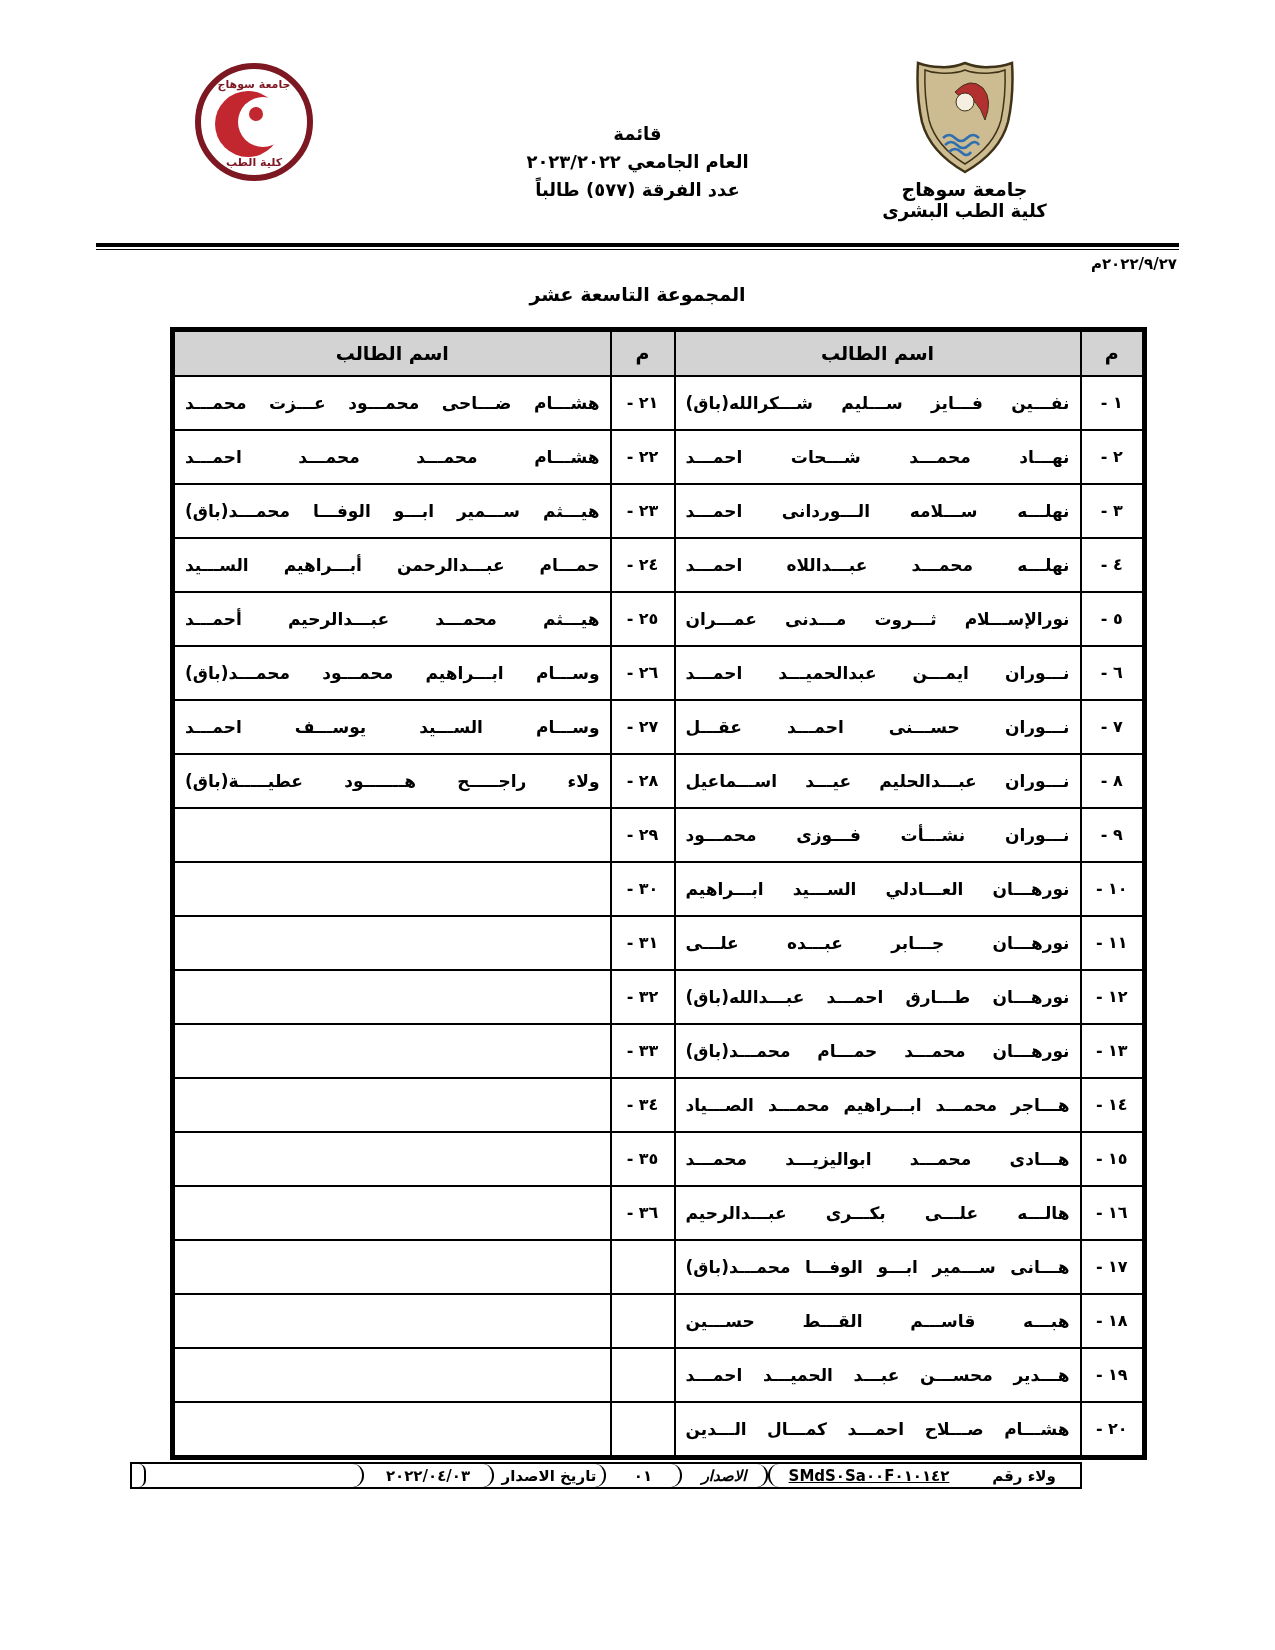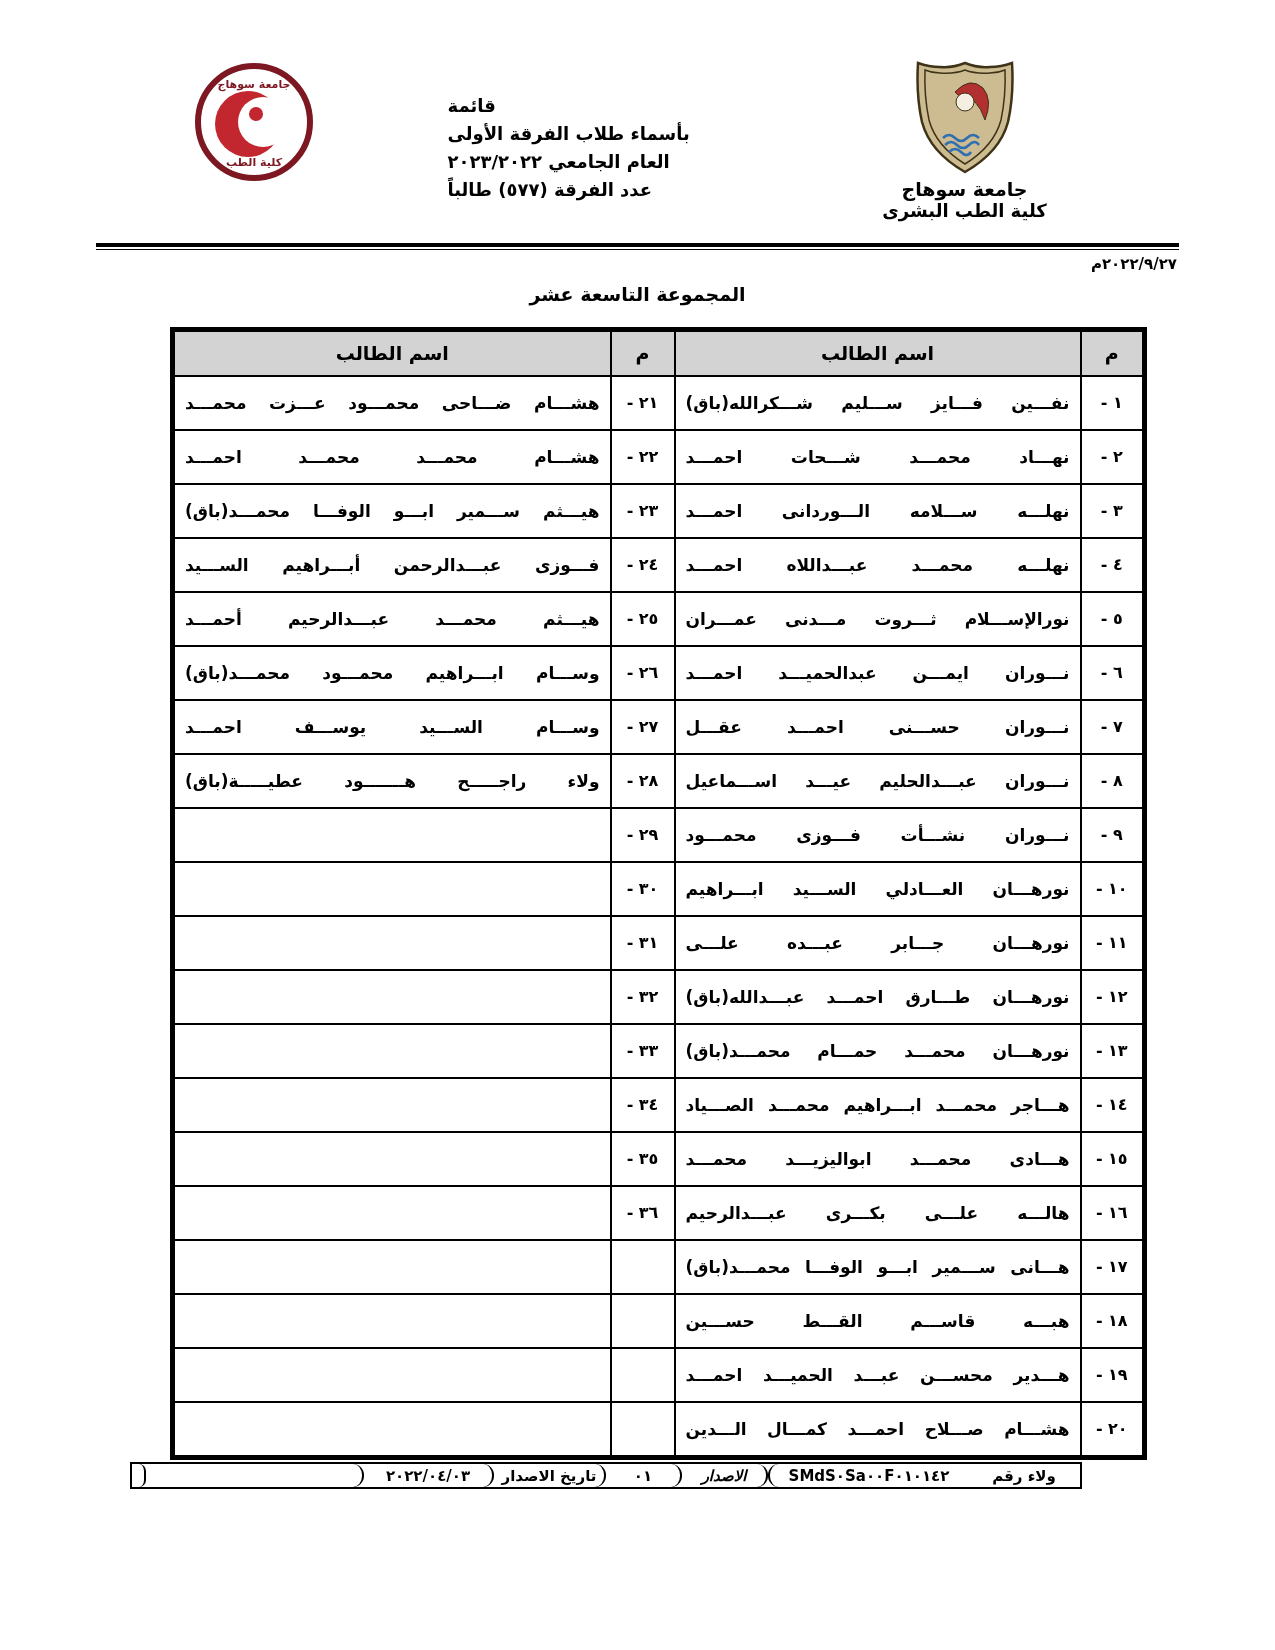--- a/index.html
+++ b/index.html
@@ -6,22 +6,22 @@
   html, body { background:#ffffff; }
   .page {
     position:relative; width:1275px; height:1650px; background:#fff;
     direction:rtl; color:#000; font-weight:bold; overflow:hidden;
     font-family:"DejaVu Sans", sans-serif;
   }
   
   .hdr-right { position:absolute; top:60px; right:208px; width:205px; text-align:center; }
   .hdr-right .uni { font-size:19px; margin-top:3px; }
   .hdr-right .fac { font-size:18px; }
-  .hdr-center { position:absolute; top:92px; left:0; right:0; margin:auto; width:380px;
-                text-align:left; font-size:18px; line-height:28px; }
+  .hdr-center { position:absolute; top:120px; left:0; right:0; margin:auto; width:380px;
+                text-align:center; font-size:18px; line-height:28px; }
   .hdr-left { position:absolute; top:62px; left:146px; width:215px; text-align:center; }
   .hdr-left .dept { font-size:18px; margin-top:6px; }
   
   .rule { position:absolute; top:243px; left:96px; right:96px; }
   .rule .thick { height:4px; background:#000; }
   .rule .thin  { height:1px; background:#000; margin-top:2px; }
   .date-line { position:absolute; top:255px; right:98px; font-size:15px; }
   .group-title { position:absolute; top:283px; left:0; right:0; text-align:center; font-size:19px; }
   
   table.students {
@@ -35,21 +35,21 @@
   .students td.name { text-align:justify; text-align-last:justify; padding:16px 10px;
                       white-space:nowrap; overflow:hidden; }
   col.c-num1 { width:64px; } col.c-name1 { width:406px; }
   col.c-num2 { width:64px; } col.c-name2 { width:438px; }
   
   .footer-bar { position:absolute; top:1462px; right:193px; width:952px; height:27px;
                 border:2px solid #000; display:flex; align-items:stretch; }
   .footer-bar > div { display:flex; align-items:center; justify-content:center; font-size:15px;border-radius:11px; }
   .footer-bar > div + div { border-inline-start:2px solid #000; }
   .fb-label1 { width:112px; }
-  .fb-val1   { width:200px; direction:ltr; }
+  .fb-val1   { width:200px; direction:ltr;text-decoration:underline; }
   .fb-label2 { width:86px;font-style:italic; }
   .fb-val2   { width:76px; }
   .fb-label3 { width:112px; }
   .fb-val3   { width:130px; }
   .fb-fill   { flex:1; }
   .fb-cap    { width:14px; }
   
   .logo-svg { display:block; margin:0 auto; }
 </style>
 </head>
@@ -66,21 +66,20 @@
       <path d="M28 78 q6 -6 12 0 t12 0 t12 0" stroke="#2f6fb0" stroke-width="2.5" fill="none"></path>
       <path d="M30 85 q6 -6 12 0 t12 0 t10 0" stroke="#2f6fb0" stroke-width="2.5" fill="none"></path>
       <path d="M34 92 q6 -6 12 0 t10 0" stroke="#2f6fb0" stroke-width="2.5" fill="none"></path>
     </svg>
     <div class="uni">جامعة سوهاج</div>
     <div class="fac">كلية الطب البشرى</div>
   </div>
 
   <div class="hdr-center">
     <div>قائمة</div>
-    <div>بأسماء طلاب الفرقة الأولى</div>
     <div>العام الجامعي ٢٠٢٣/٢٠٢٢</div>
     <div>عدد الفرقة (٥٧٧) طالباً</div>
   </div>
 
   <div class="hdr-left">
     <svg class="logo-svg" width="120" height="120" viewBox="0 0 120 120">
       <circle cx="60" cy="60" r="56" fill="#ffffff" stroke="#7d1722" stroke-width="6"></circle>
       <circle cx="54" cy="62" r="33" fill="#c2262e"></circle>
       <circle cx="69" cy="60" r="25" fill="#ffffff"></circle>
       <circle cx="62" cy="52" r="7" fill="#c2262e"></circle>
@@ -129,21 +128,21 @@
         <tr>
           <td class="num">٣ -</td>
           <td class="name">نهلـــه ســـلامه الـــوردانى احمـــد</td>
           <td class="num">٢٣ -</td>
           <td class="name">هيـــثم ســـمير ابـــو الوفـــا محمـــد(باق)</td>
         </tr>
         <tr>
           <td class="num">٤ -</td>
           <td class="name">نهلـــه محمـــد عبـــداللاه احمـــد</td>
           <td class="num">٢٤ -</td>
-          <td class="name">فـــوزى عبـــدالرحمن أبـــراهيم الســـيد</td>
+          <td class="name">حمـــام عبـــدالرحمن أبـــراهيم الســـيد</td>
         </tr>
         <tr>
           <td class="num">٥ -</td>
           <td class="name">نورالإســـلام ثـــروت مـــدنى عمـــران</td>
           <td class="num">٢٥ -</td>
           <td class="name">هيـــثم محمـــد عبـــدالرحيم أحمـــد</td>
         </tr>
         <tr>
           <td class="num">٦ -</td>
           <td class="name">نـــوران ايمـــن عبدالحميـــد احمـــد</td>

